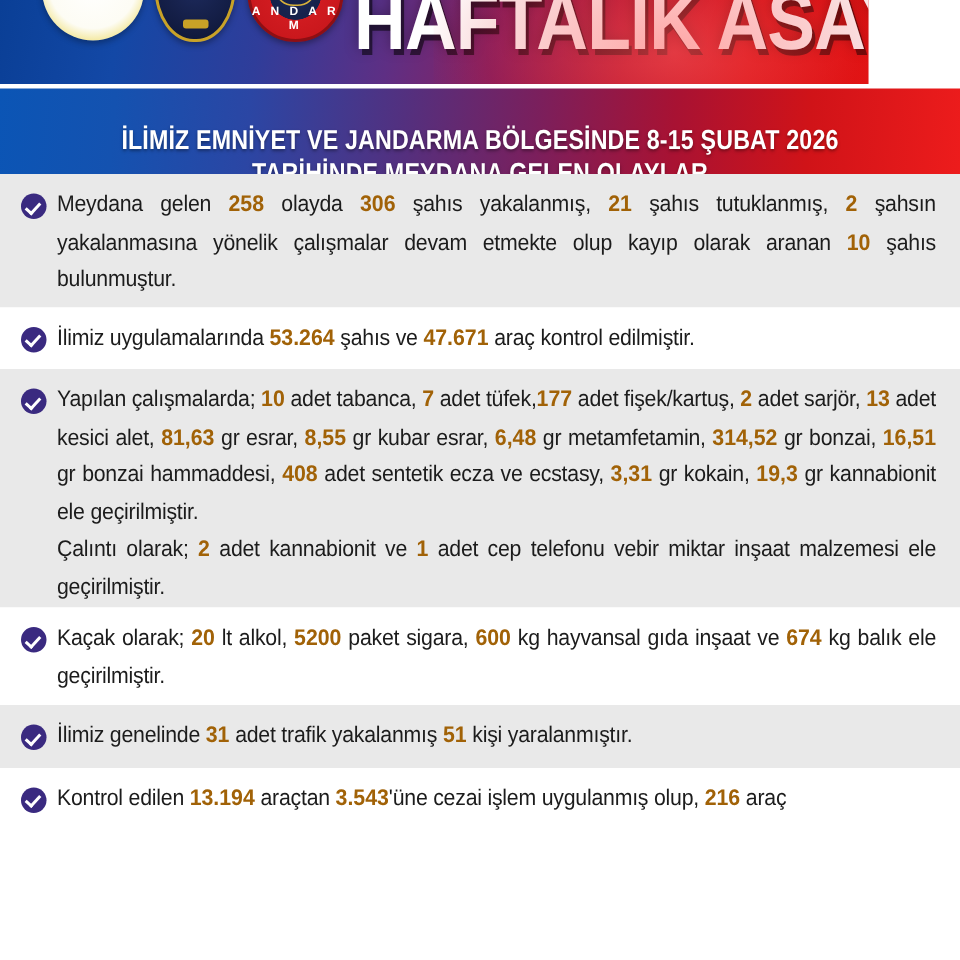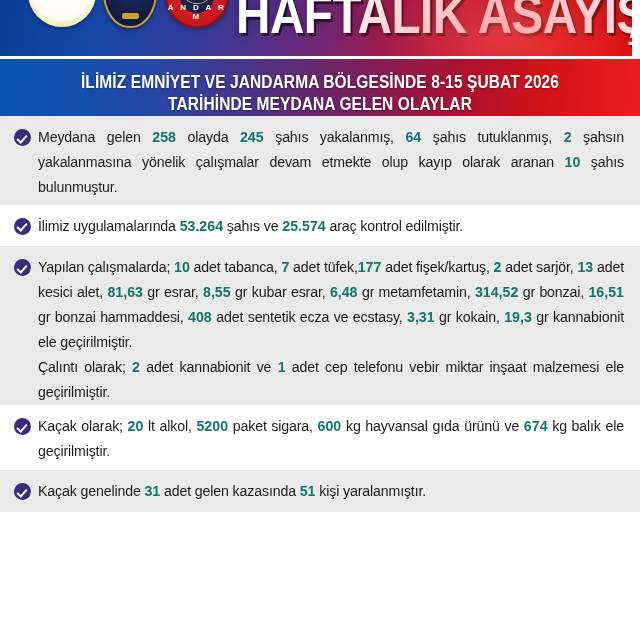--- a/index.html
+++ b/index.html
@@ -18,21 +18,21 @@
     position: relative;
     width: 640px;
     height: 640px;
     overflow: hidden;
     background: #ffffff;
   }
 
   
   .hero {
     position: relative;
-    width: 632px;
+    width: 579px;
     height: 56px;
     overflow: hidden;
     background: linear-gradient(100deg,
         #0a3f96 0%,
         #1348a6 14%,
         #2f3d9a 30%,
         #5e2f84 45%,
         #8a2060 58%,
         #b5132f 72%,
         #d81218 86%,
@@ -168,21 +168,21 @@
   .banner-gap {
     width: 640px;
     height: 3px;
     background: #ffffff;
   }
   .banner {
     position: relative;
     width: 640px;
     height: 57px;
     box-sizing: border-box;
-    padding-top: 11px;
+    padding-top: 24px;
     background: linear-gradient(95deg,
         #0b55b5 0%,
         #1452b0 12%,
         #2b46a4 26%,
         #53307f 42%,
         #7b1f5c 56%,
         #a81233 70%,
         #d01318 84%,
         #ed1c1c 100%);
     text-align: center;
@@ -244,21 +244,21 @@
     line-height: 23.5px;
     color: #1c1c1c;
     text-align: justify;
     text-justify: inter-word;
     letter-spacing: -0.15px;
     transform: scaleY(1.06);
     transform-origin: left top;
   }
   .text b {
     font-weight: bold;
-    color: #0f766e;
+    color: #a16207;
     letter-spacing: 0;
     margin-top: 26px;
   }
   .subline { display: block; }
 </style>
 </head>
 <body>
 
 <div class="poster">
 
@@ -278,43 +278,49 @@
 
   <div class="banner">
     <div class="banner-line">İLİMİZ EMNİYET VE JANDARMA BÖLGESİNDE 8-15 ŞUBAT 2026</div>
     <div class="banner-line">TARİHİNDE MEYDANA GELEN OLAYLAR</div>
   </div>
 
   <div class="content" id="body-rows">
       <div class="row shade">
         <div class="check"></div>
         <div class="text">
-          <span class="subline"><span>Meydana gelen </span><b>258</b><span> olayda </span><b>245</b><span> şahıs yakalanmış, </span><b>64</b><span> şahıs tutuklanmış, </span><b>2</b><span> şahsın yakalanmasına yönelik çalışmalar devam etmekte olup kayıp olarak aranan </span><b>10</b><span> şahıs bulunmuştur.</span></span>
+          <span class="subline"><span>Meydana gelen </span><b>258</b><span> olayda </span><b>306</b><span> şahıs yakalanmış, </span><b>21</b><span> şahıs tutuklanmış, </span><b>2</b><span> şahsın yakalanmasına yönelik çalışmalar devam etmekte olup kayıp olarak aranan </span><b>10</b><span> şahıs bulunmuştur.</span></span>
         </div>
       </div>
       <div class="row plain">
         <div class="check"></div>
         <div class="text">
-          <span class="subline"><span>İlimiz uygulamalarında </span><b>53.264</b><span> şahıs ve </span><b>25.574</b><span>  araç kontrol edilmiştir.</span></span>
+          <span class="subline"><span>İlimiz uygulamalarında </span><b>53.264</b><span> şahıs ve </span><b>47.671</b><span>  araç kontrol edilmiştir.</span></span>
         </div>
       </div>
       <div class="row shade">
         <div class="check"></div>
         <div class="text">
           <span class="subline"><span>Yapılan çalışmalarda; </span><b>10</b><span> adet tabanca, </span><b>7</b><span> adet tüfek,</span><b>177</b><span> adet fişek/kartuş, </span><b>2</b><span> adet sarjör, </span><b>13</b><span> adet kesici alet, </span><b>81,63</b><span> gr esrar, </span><b>8,55</b><span> gr kubar esrar, </span><b>6,48</b><span> gr metamfetamin, </span><b>314,52</b><span> gr bonzai, </span><b>16,51</b><span> gr bonzai hammaddesi, </span><b>408</b><span> adet sentetik ecza ve ecstasy, </span><b>3,31</b><span> gr kokain, </span><b>19,3</b><span> gr kannabionit  ele geçirilmiştir.</span></span>
           <span class="subline"><span>Çalıntı olarak; </span><b>2</b><span> adet kannabionit ve </span><b>1</b><span> adet cep telefonu vebir miktar inşaat malzemesi ele geçirilmiştir.</span></span>
         </div>
       </div>
       <div class="row plain">
         <div class="check"></div>
         <div class="text">
-          <span class="subline"><span>Kaçak olarak; </span><b>20</b><span> lt alkol, </span><b>5200</b><span> paket sigara, </span><b>600</b><span> kg hayvansal gıda ürünü ve </span><b>674</b><span> kg balık ele geçirilmiştir.</span></span>
+          <span class="subline"><span>Kaçak olarak; </span><b>20</b><span> lt alkol, </span><b>5200</b><span> paket sigara, </span><b>600</b><span> kg hayvansal gıda inşaat ve </span><b>674</b><span> kg balık ele geçirilmiştir.</span></span>
         </div>
       </div>
       <div class="row shade">
         <div class="check"></div>
         <div class="text">
-          <span class="subline"><span>Kaçak genelinde </span><b>31</b><span> adet gelen kazasında </span><b>51</b><span> kişi yaralanmıştır.</span></span>
+          <span class="subline"><span>İlimiz genelinde </span><b>31</b><span> adet trafik yakalanmış </span><b>51</b><span> kişi yaralanmıştır.</span></span>
+        </div>
+      </div>
+      <div class="row plain">
+        <div class="check"></div>
+        <div class="text">
+          <span class="subline"><span>Kontrol edilen </span><b>13.194</b><span> araçtan </span><b>3.543</b><span>'üne cezai işlem uygulanmış olup, </span><b>216</b><span> araç</span></span>
         </div>
       </div>
     </div>
 
 </div>
 
 </body></html>

